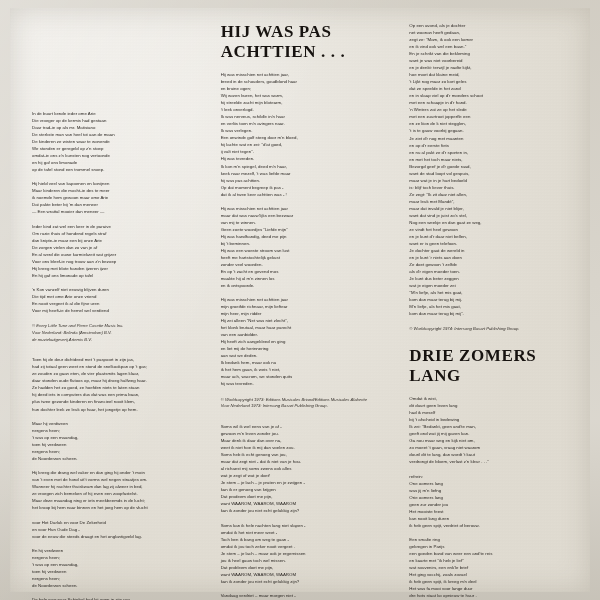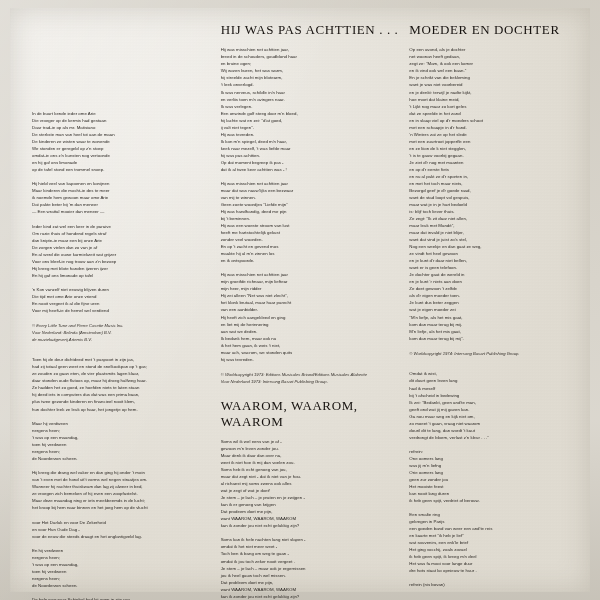--- a/index.html
+++ b/index.html
@@ -51,22 +51,22 @@
   .col {
     flex: 1 1 0;
     position: relative;
   }
   .col-1 { padding-top: 88px; }
   .col-2 { padding-top: 0px; }
   .col-3 { padding-top: 0px; }
 
   .song-title {
     font-family: "Liberation Serif", serif;
-    font-weight: normal;
-    font-size: 13px;
+    font-weight: bold;
+    font-size: 17px;
     letter-spacing: 0.6px;
     color: #171310;
     line-height: 1.18;
     margin: 0 0 9px 0;
     text-transform: uppercase;
   }
 
   .lyrics {
     font-family: "Liberation Sans", sans-serif;
     font-size: 4.35px;
@@ -233,21 +233,20 @@
 aan wat we deden.
 Ik bedank hem, maar ook nu
 ik het hem gaan, ik weis 't niet,
 maar ach, wacrom, we stonden quits
 hij was tevreden.</p>
           <p class="credit">© Worldcopyright 1973: Editions Musicales Briand/Editions Musicales Alaberite
 Voor Nederland 1973: Intersong Basart Publishing Group.</p>
         </div>
 
         <div class="block">
-          <h2 class="song-title title-waarom">WAAROM, WAAROM, WAAROM</h2>
           <p class="lyrics">Soms wil ik wel eens van je af -
 gewoon m'n leven zonder jou.
 Maar denk ik daar dan over na,
 weet ik niet hoe ik mij dan voelen zou.
 Soms heb ik echt genoeg van jou,
 maar dat zegt niet - dat ik niet van je hou.
 al richaest mij soms zwens ook alles
 wat je zegt of wat je doet!
 Je stem – je lach – je praten en je zwijgen -
 kan ik er genoeg van krijgen
@@ -273,21 +272,20 @@
 gegevees in m'n vect'e lieven -
 Dat probleem doet me pijn,
 want WAAROM, WAAROM, WAAROM
 kan ik zonder jou niet echt gelukkig zijn?</p>
 
         </div>
       </div>
 
       <div class="col col-3">
         <div class="block">
-          <h2 class="song-title">MOEDER EN DOCHTER</h2>
           <p class="lyrics">Op een avond, als je dochter
 net woonan heeft gedaan,
 zegt ze: "Mam, ik ook een komer
 en ik vind ook wel een baan."
 En je schrikt van die bekleming
 want je was niet voorbereid
 en je denkt: terwijl je nadte kijkt,
 hoe moet dat klaine meid,
 't Lijkt nog maar zo kort geles
 dat ze speelde in het zand
@@ -320,20 +318,21 @@
 Je kunt dus beter zeggen
 wat je eigen moeder zei
 "M'n liefje, als het mis gaat,
 kom dan maar terug bij mij.
 M'n liefje, als het mis gaat,
 kom dan maar terug bij mij".</p>
           <p class="credit">© Worldcopyright 1974: Intersong Basart Publishing Group.</p>
         </div>
 
         <div class="block">
+          <h2 class="song-title">DRIE ZOMERS LANG</h2>
           <p class="lyrics">Omdat ik wist,
 dit duurt geen leven lang
 had ik meself
 bij 't afscheid in bedewing
 Ik zei: "Bedankt, geen and'te man,
 geeft ond wat jij mij gaven kan.
 Ga nou maar weg en kijk niet om,
 zo moeet 't gaan, vraag niet waarom
 douril dit te lang, dan wordt 't kaut
 verdrongt de bloem, verlast z'n kleur . . ."

